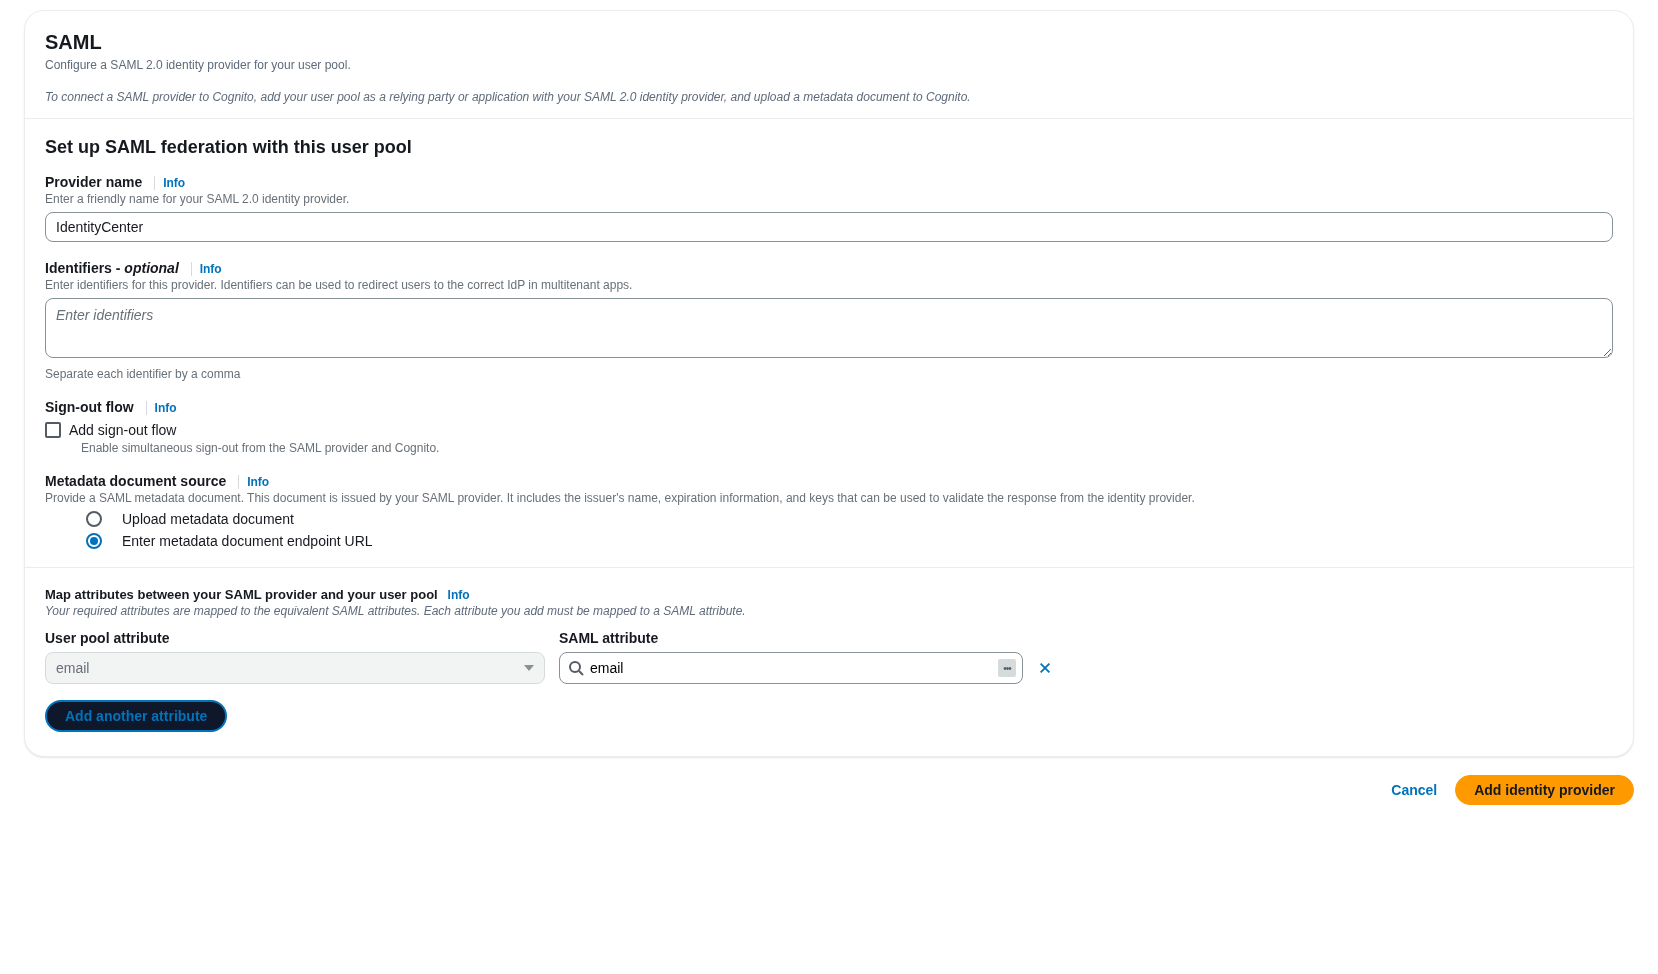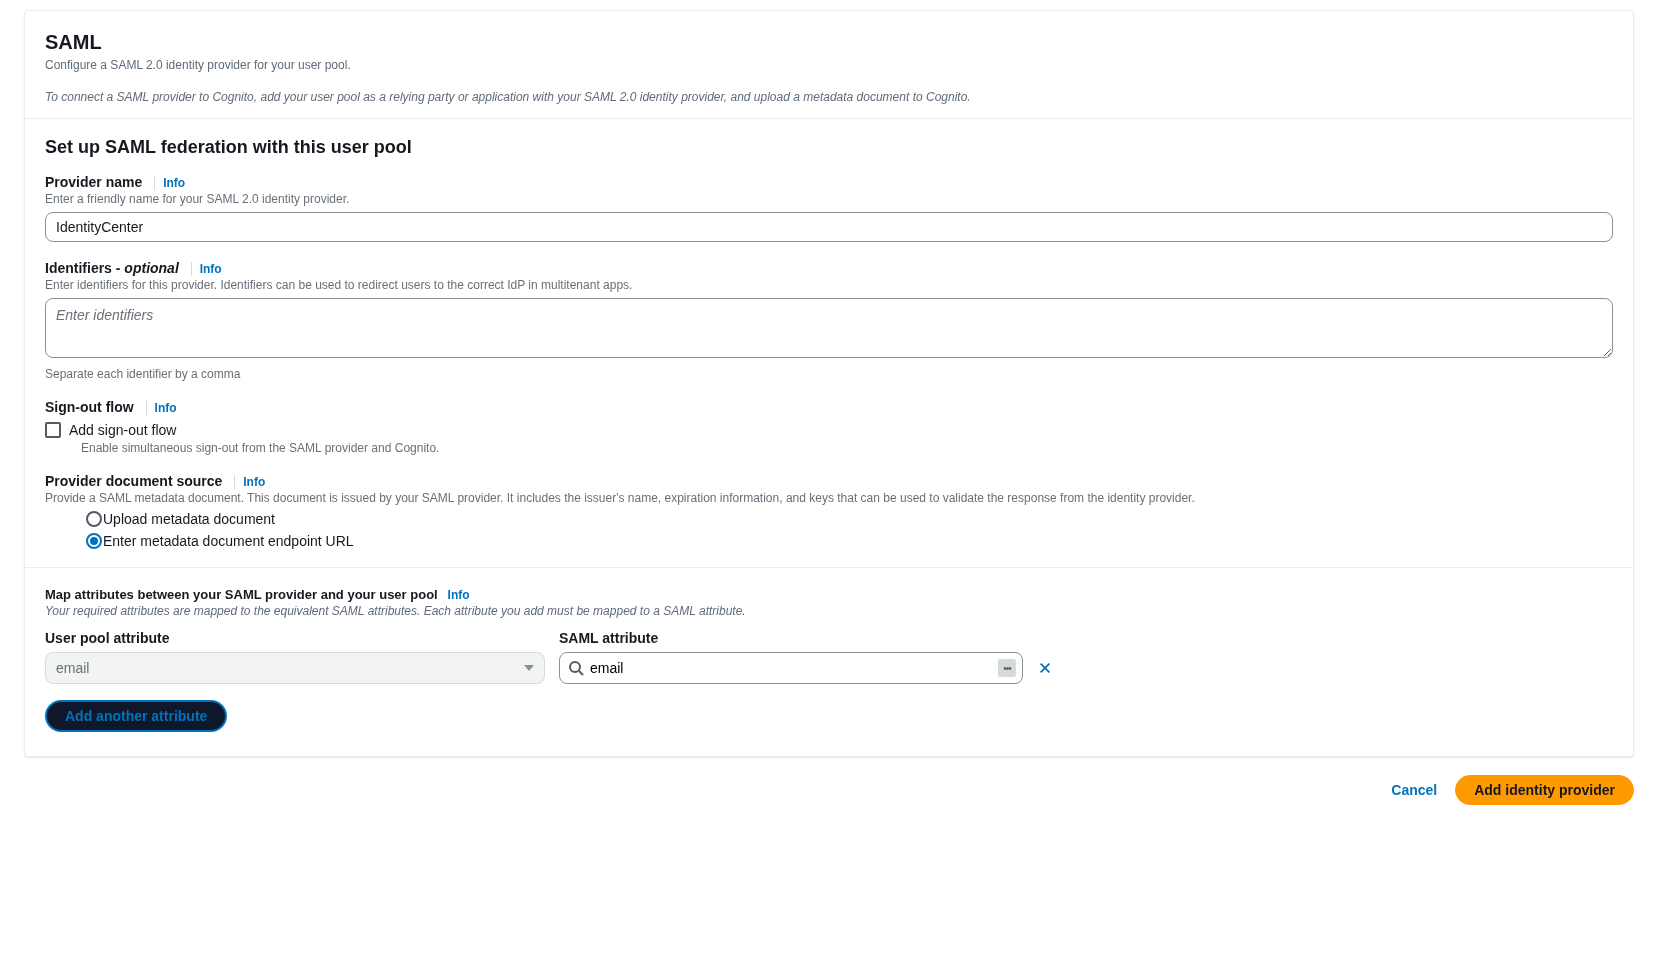--- a/index.html
+++ b/index.html
@@ -6,21 +6,21 @@
   body {
     font-family: "Amazon Ember", "Helvetica Neue", Arial, sans-serif;
     background: #ffffff;
     color: #16191f;
     padding: 10px 0 40px 0;
     font-size: 14px;
   }
   .panel {
     margin: 0 24px;
     border: 1px solid #eaeded;
-    border-radius: 4px;
+    border-radius: 20px;
     box-shadow: 0 1px 1px rgba(0,0,0,0.05), 0 1px 3px rgba(0,0,0,0.05);
     padding: 20px 20px 24px 20px;
     background: #fff;
   }
   h1.page-title {
     font-size: 20px;
     font-weight: 700;
     margin-bottom: 4px;
   }
   .subtitle {
@@ -135,21 +135,21 @@
   }
   .checkbox-sub {
     font-size: 12px;
     color: #687078;
     margin-top: 2px;
     margin-left: 36px;
   }
   .radio-row {
     display: flex;
     align-items: center;
-    gap: 1px;
+    gap: 20px;
     margin-top: 6px;
     padding-left: 41px;
   }
   .radio-outer {
     width: 16px;
     height: 16px;
     border: 2px solid #545b64;
     border-radius: 50%;
     flex-shrink: 0;
     cursor: pointer;
@@ -325,21 +325,21 @@
     <span class="field-label">Sign-out flow</span>
     <a class="info-link">Info</a>
     <div class="checkbox-row">
       <div class="checkbox-box"></div>
       <span class="checkbox-label">Add sign-out flow</span>
     </div>
     <div class="checkbox-sub">Enable simultaneous sign-out from the SAML provider and Cognito.</div>
   </div>
 
   <div class="field-group">
-    <span class="field-label">Provider document source</span>
+    <span class="field-label">Metadata document source</span>
     <a class="info-link">Info</a>
     <div class="field-hint">Provide a SAML metadata document. This document is issued by your SAML provider. It includes the issuer's name, expiration information, and keys that can be used to validate the response from the identity provider.</div>
     <div class="radio-row">
       <div class="radio-outer"></div>
       <span class="radio-label">Upload metadata document</span>
     </div>
     <div class="radio-row">
       <div class="radio-outer selected">
           <div class="radio-inner"></div>
         </div>

